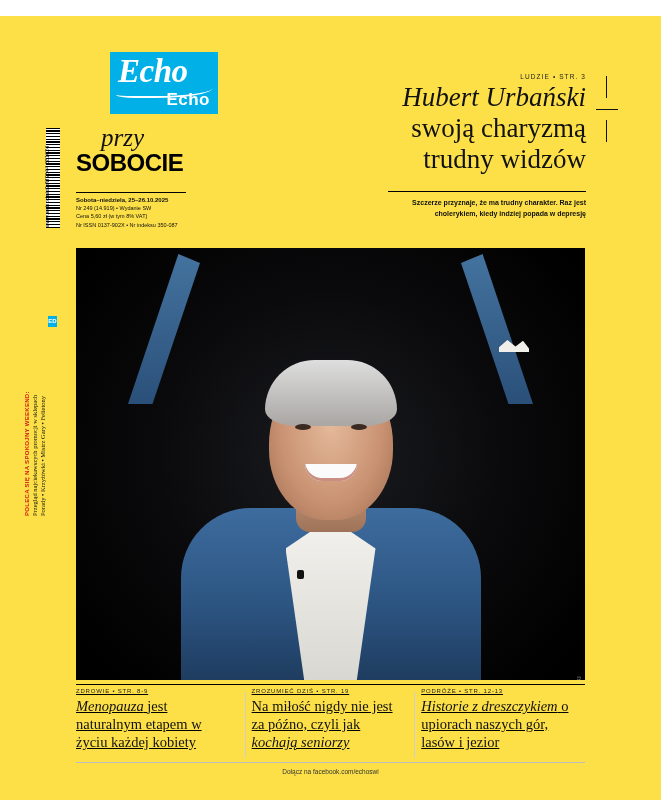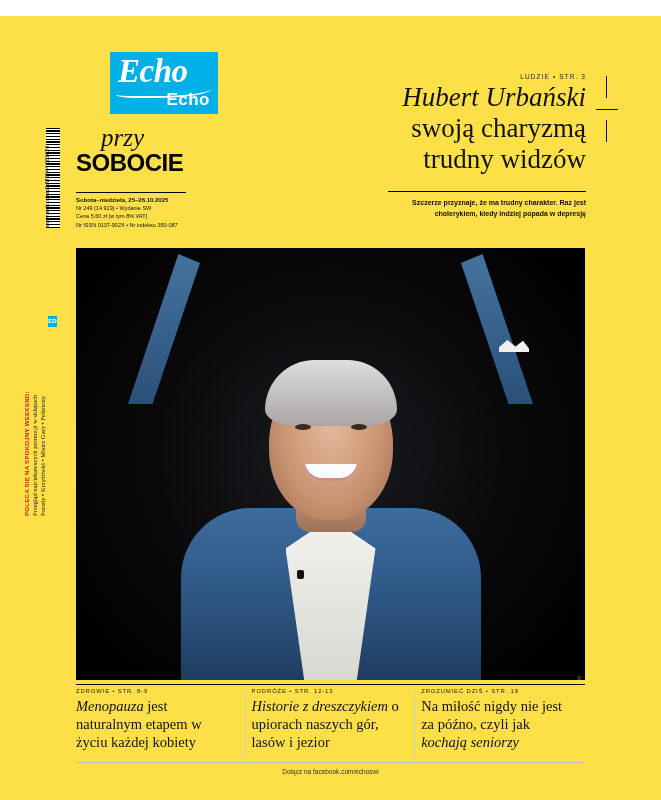--- a/index.html
+++ b/index.html
@@ -330,20 +330,21 @@
   
   .teasers {
     position: absolute;
     left: 76px; top: 672px;
     width: 509px;
     display: flex;
   }
   .teaser {
     width: 169.6px;
     padding-right: 14px;
+    text-decoration: underline;
   }
   .teaser + .teaser { padding-left: 6px; }
   .teaser .tk {
     font-family: "Liberation Sans", sans-serif;
     font-size: 6px;
     letter-spacing: 0.8px;
     color: #222;
     margin-bottom: 3px;
   }
   .teaser .th {
@@ -456,31 +457,31 @@
 
   <div class="teasers">
     <div class="teaser">
       <div class="tk">ZDROWIE • STR. 8-9</div>
       <div class="th">
         <span class="it">Menopauza</span>
         <span>jest naturalnym etapem w życiu każdej kobiety</span>
       </div>
     </div>
     <div class="teaser">
+      <div class="tk">ZROZUMIEĆ DZIŚ • STR. 19</div>
+      <div class="th">
+        <span>Na miłość nigdy nie jest za późno, czyli jak</span>
+        <span class="it">kochają seniorzy</span>
+      </div>
+    </div>
+    <div class="teaser">
       <div class="tk">PODRÓŻE • STR. 12-13</div>
       <div class="th">
         <span class="it">Historie z dreszczykiem</span>
         <span>o upiorach naszych gór, lasów i jezior</span>
       </div>
     </div>
-    <div class="teaser">
-      <div class="tk">ZROZUMIEĆ DZIŚ • STR. 19</div>
-      <div class="th">
-        <span>Na miłość nigdy nie jest za późno, czyli jak</span>
-        <span class="it">kochają seniorzy</span>
-      </div>
-    </div>
   </div>
 
   <div class="footer-rule"></div>
   <div class="footer">Dołącz na facebook.com/echoswi</div>
 
 </div>
 
 </body></html>

